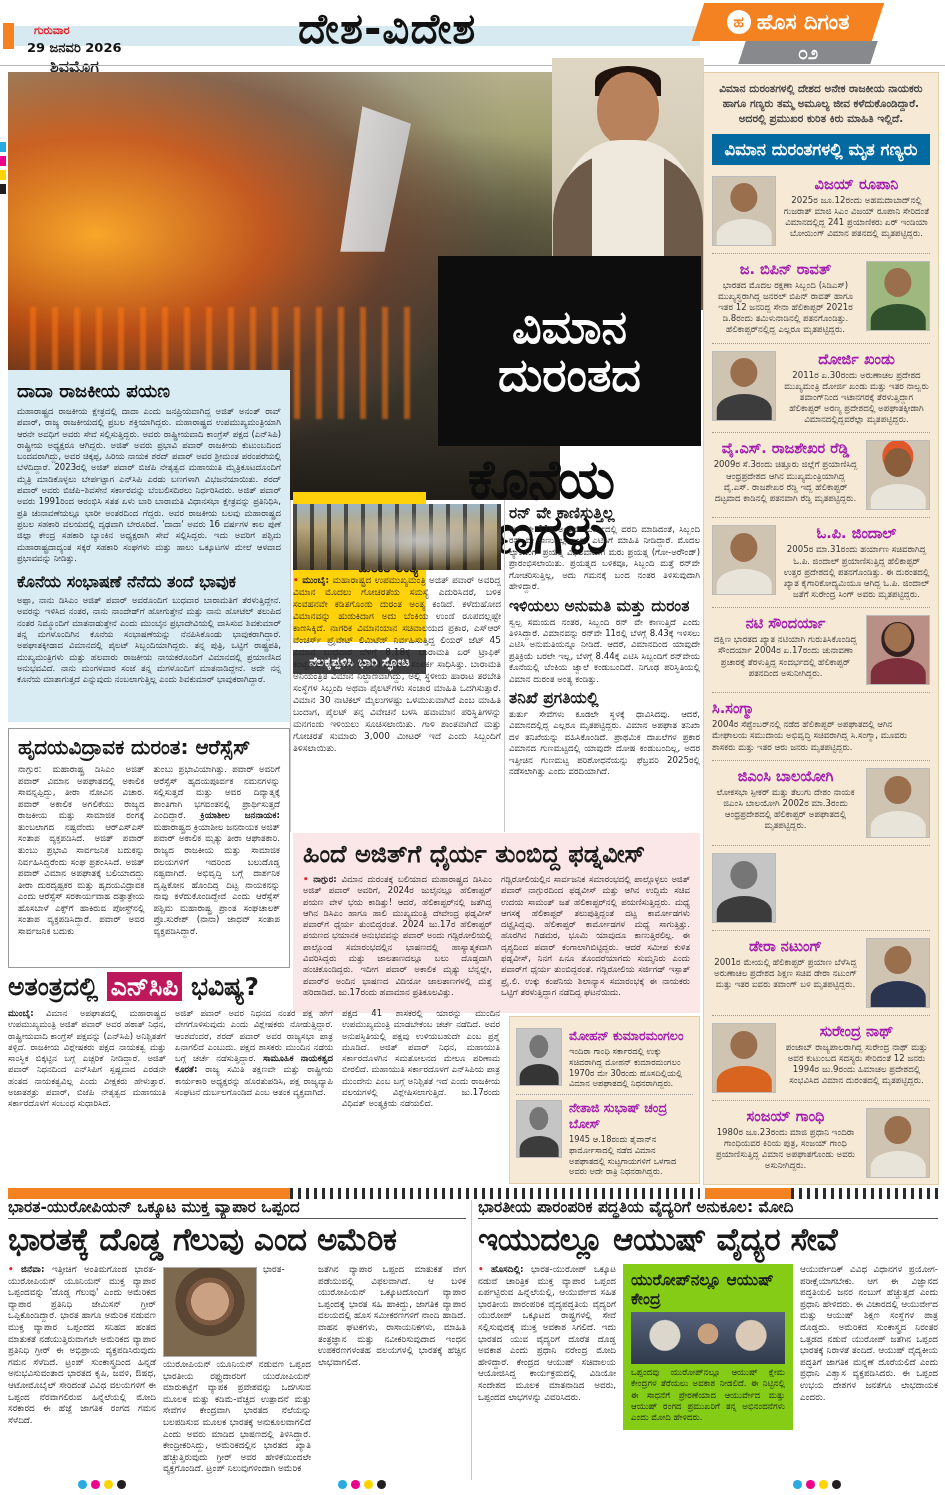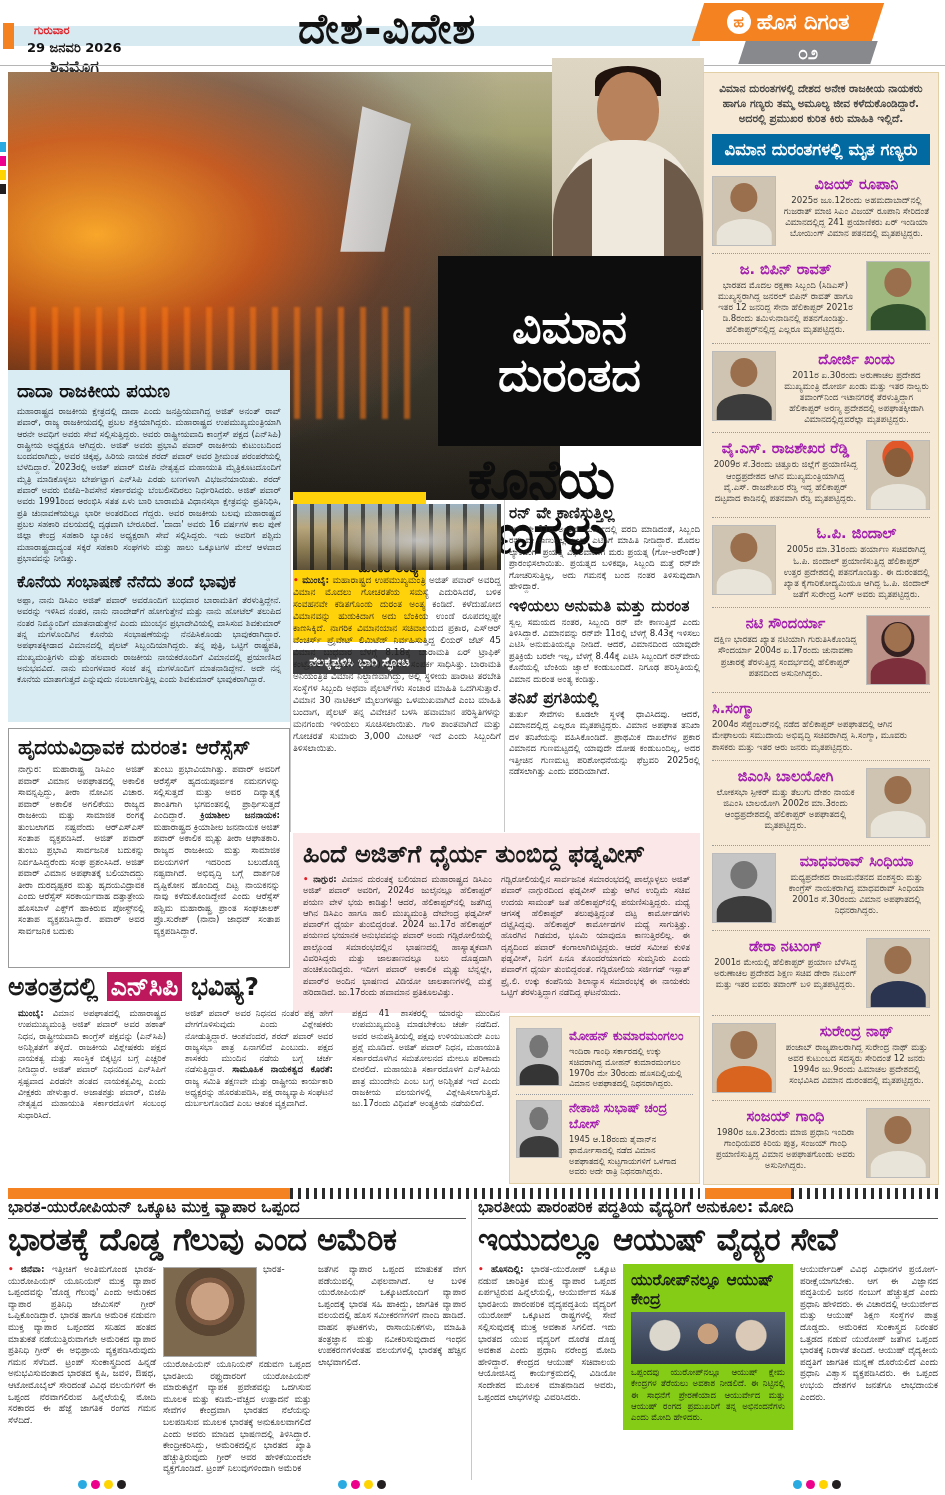--- a/index.html
+++ b/index.html
@@ -96,21 +96,21 @@
   .dateline{font-weight:bold;}
   .bullet{color:#e31e24;font-weight:900;}
   .vline{position:absolute;width:1px;background:#c8c8c8;}
   .pinkbox{position:absolute;left:293px;top:833px;width:407px;height:180px;background:#fbe7e7;box-sizing:border-box;
            padding:7px 10px;overflow:hidden;}
   .pink-title{font-size:24px;font-weight:900;margin:0 0 6px 0;}
   .ncp{position:absolute;left:8px;top:972px;width:492px;height:213px;overflow:hidden;}
   .ncp-title{font-size:25px;font-weight:900;margin:0 0 6px 0;}
   .ncp-title .red{background:#be185d;color:#fff;padding:0 4px;}
   .ncp-cols{display:flex;gap:9px;margin-top:2px;}
-  .ncp-cols .c{flex:1;margin-left:10px;}
+  .ncp-cols .c{flex:1;}
   .memo{position:absolute;left:509px;top:1016px;width:191px;height:168px;background:#f6ead6;border:1px solid #e3cfa5;
         box-sizing:border-box;padding:6px;overflow:hidden;}
   .memo .sb-entry{padding:5px 0;}
   .memo .ph{width:44px;height:56px;}
   .memo .sb-name{font-size:12.5px;text-align:left;}
   .memo .sb-text{font-size:8.3px;text-align:left;}
   
   .divider{position:absolute;height:11px;display:flex;}
   .divider .orange{background:#f58220;height:100%;}
   .divider .dash{flex:1;background:repeating-linear-gradient(90deg,#2b2b2b 0 3px,transparent 3px 8px);height:100%;}
@@ -333,24 +333,20 @@
     </div>
     <div class="sb-entry rev">
       <div class="ph"></div>
       <div class="sb-body">
           <div class="sb-name">ಜಿಎಂಸಿ ಬಾಲಯೋಗಿ</div>
       <div class="sb-text">ಲೋಕಸಭಾ ಸ್ಪೀಕರ್ ಮತ್ತು ತೆಲುಗು ದೇಶಂ ನಾಯಕ ಜಿಎಂಸಿ ಬಾಲಯೋಗಿ 2002ರ ಮಾ.3ರಂದು ಆಂಧ್ರಪ್ರದೇಶದಲ್ಲಿ ಹೆಲಿಕಾಪ್ಟರ್ ಅಪಘಾತದಲ್ಲಿ ಮೃತಪಟ್ಟಿದ್ದರು.</div>
         </div>
     </div>
     <div class="sb-entry">
       <div class="ph bw dark"></div>
-      <div class="sb-body">
-          <div class="sb-name">ಮಾಧವರಾವ್ ಸಿಂಧಿಯಾ</div>
-      <div class="sb-text">ಮಧ್ಯಪ್ರದೇಶದ ರಾಜಮನೆತನದ ವಂಶಸ್ಥರು ಮತ್ತು ಕಾಂಗ್ರೆಸ್ ನಾಯಕರಾಗಿದ್ದ ಮಾಧವರಾವ್ ಸಿಂಧಿಯಾ 2001ರ ಸೆ.30ರಂದು ವಿಮಾನ ಅಪಘಾತದಲ್ಲಿ ನಿಧನರಾಗಿದ್ದರು.</div>
-        </div>
     </div>
     <div class="sb-entry rev">
       <div class="ph suit"></div>
       <div class="sb-body">
           <div class="sb-name">ಡೇರಾ ನಟುಂಗ್</div>
       <div class="sb-text">2001ರ ಮೇಯಲ್ಲಿ ಹೆಲಿಕಾಪ್ಟರ್ ಪ್ರಯಾಣ ಬೆಳೆಸಿದ್ದ ಅರುಣಾಚಲ ಪ್ರದೇಶದ ಶಿಕ್ಷಣ ಸಚಿವ ಡೇರಾ ನಟುಂಗ್ ಮತ್ತು ಇತರ ಐವರು ತವಾಂಗ್ ಬಳಿ ಮೃತಪಟ್ಟಿದ್ದರು.</div>
         </div>
     </div>
     <div class="sb-entry">
       <div class="ph saffron"></div>

